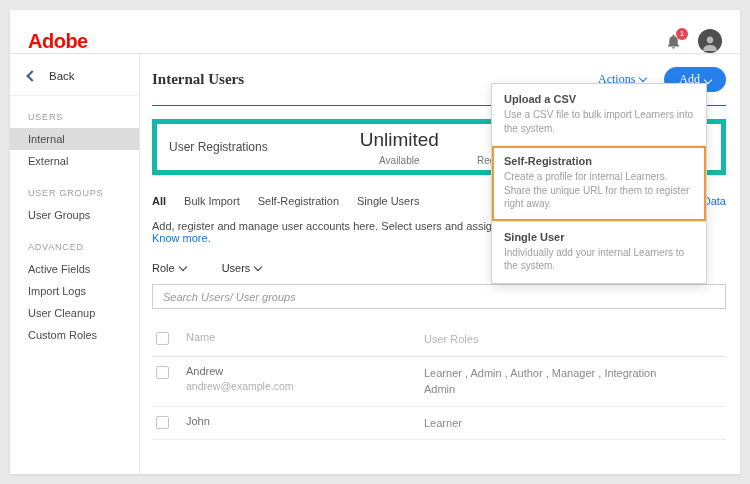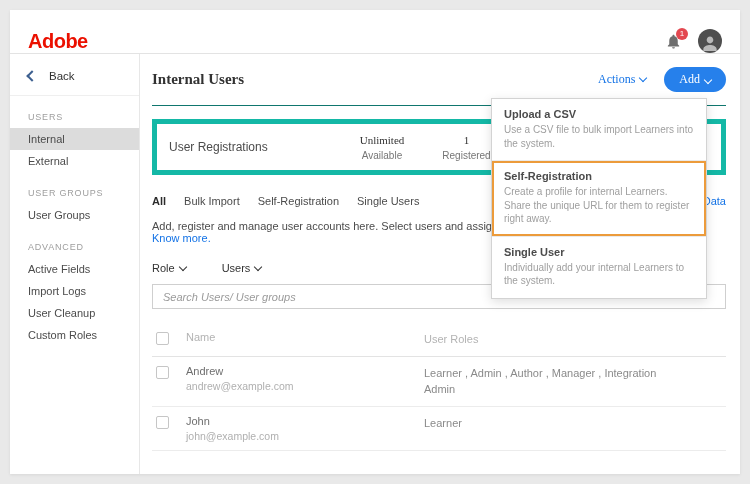--- a/index.html
+++ b/index.html
@@ -32,21 +32,21 @@
   .page-title{font-size:15px;color:#323232;font-weight:bold;}
   .hdr-actions{display:flex;align-items:center;gap:18px;}
   .actions-link{color:#1473E6;font-size:12px;cursor:pointer;}
   .add-btn{background:#2680EB;color:#ffffff;font-size:12px;border:none;border-radius:14px;padding:5px 15px;display:flex;align-items:center;cursor:pointer;font-family:inherit;}
 
   .reg-box{margin-top:13px;border:5px solid #14b8a6;height:56px;display:flex;align-items:center;padding:0 12px;box-sizing:border-box;}
   .reg-label{font-size:12px;color:#4b4b4b;}
   .stat{text-align:center;}
   .stat1{margin-left:92px;}
   .stat2{margin-left:38px;}
-  .stat-val{font-size:11px;color:#323232;font-family:Liberation Serif, serif;}
+  .stat-val{font-size:19px;color:#323232;}
   .stat-cap{font-size:10px;color:#767676;margin-top:4px;}
 
   .tabs{margin-top:20px;display:flex;gap:18px;font-size:11px;color:#4b4b4b;position:relative;}
   .tab{cursor:pointer;}
   .tab.active{font-weight:bold;color:#2c2c2c;}
   .export-link{position:absolute;right:0;top:0;color:#1473E6;font-size:11px;cursor:pointer;}
 
   .desc{margin-top:13px;font-size:11px;color:#4b4b4b;}
   .desc b{color:#323232;}
   .know-more{color:#1473E6;cursor:pointer;}
@@ -62,21 +62,21 @@
   .thead{color:#b3b3b3;border-bottom:1px solid #e3e3e3;}
   .col-check{width:30px;flex:none;padding-top:1px;}
   .col-name{width:238px;flex:none;}
   .col-roles{flex:1;padding-right:55px;line-height:1.5;}
   .trow{color:#8a8a8a;}
   .row-name{color:#6e6e6e;}
   .row-email{color:#b0b0b0;font-size:10.5px;margin-top:3px;}
   input[type=checkbox]{appearance:none;-webkit-appearance:none;width:13px;height:13px;border:1px solid #c6c6c6;border-radius:2px;background:#fff;margin:0;cursor:pointer;}
 
   
-  .dropdown{position:absolute;top:88px;right:33px;width:214px;background:#fff;border:1px solid #d3d3d3;box-shadow:0 3px 10px rgba(0,0,0,.13);z-index:5;}
+  .dropdown{position:absolute;top:73px;right:33px;width:214px;background:#fff;border:1px solid #d3d3d3;box-shadow:0 3px 10px rgba(0,0,0,.13);z-index:5;}
   .dd-item{padding:9px 12px 10px;border-bottom:1px solid #eaeaea;cursor:pointer;position:relative;}
   .dd-item:last-child{border-bottom:none;}
   .dd-title{font-size:11px;font-weight:bold;color:#4b4b4b;margin-bottom:3px;}
   .dd-desc{font-size:10px;color:#9f9f9f;line-height:1.35;}
   .dd-item.highlight::after{content:"";position:absolute;inset:0;border:2px solid #EC9B3B;pointer-events:none;}
 </style>
 </head>
 <body>
 
 <div class="screen">
@@ -175,21 +175,20 @@
           <span class="col-name">
             <div class="row-name">Andrew</div>
             <div class="row-email">andrew@example.com</div>
           </span>
           <span class="col-roles">Learner , Admin , Author , Manager , Integration Admin</span>
         </div>
         <div class="trow">
           <span class="col-check"><input type="checkbox" style=""></span>
           <span class="col-name">
             <div class="row-name">John</div>
-            <div class="row-email">john@example.com</div>
           </span>
           <span class="col-roles">Learner</span>
         </div>
       </div>
     </div>
 
     <div class="dropdown">
       <div class="dd-item">
         <div class="dd-title">Upload a CSV</div>
         <div class="dd-desc">Use a CSV file to bulk import Learners into the system.</div>

